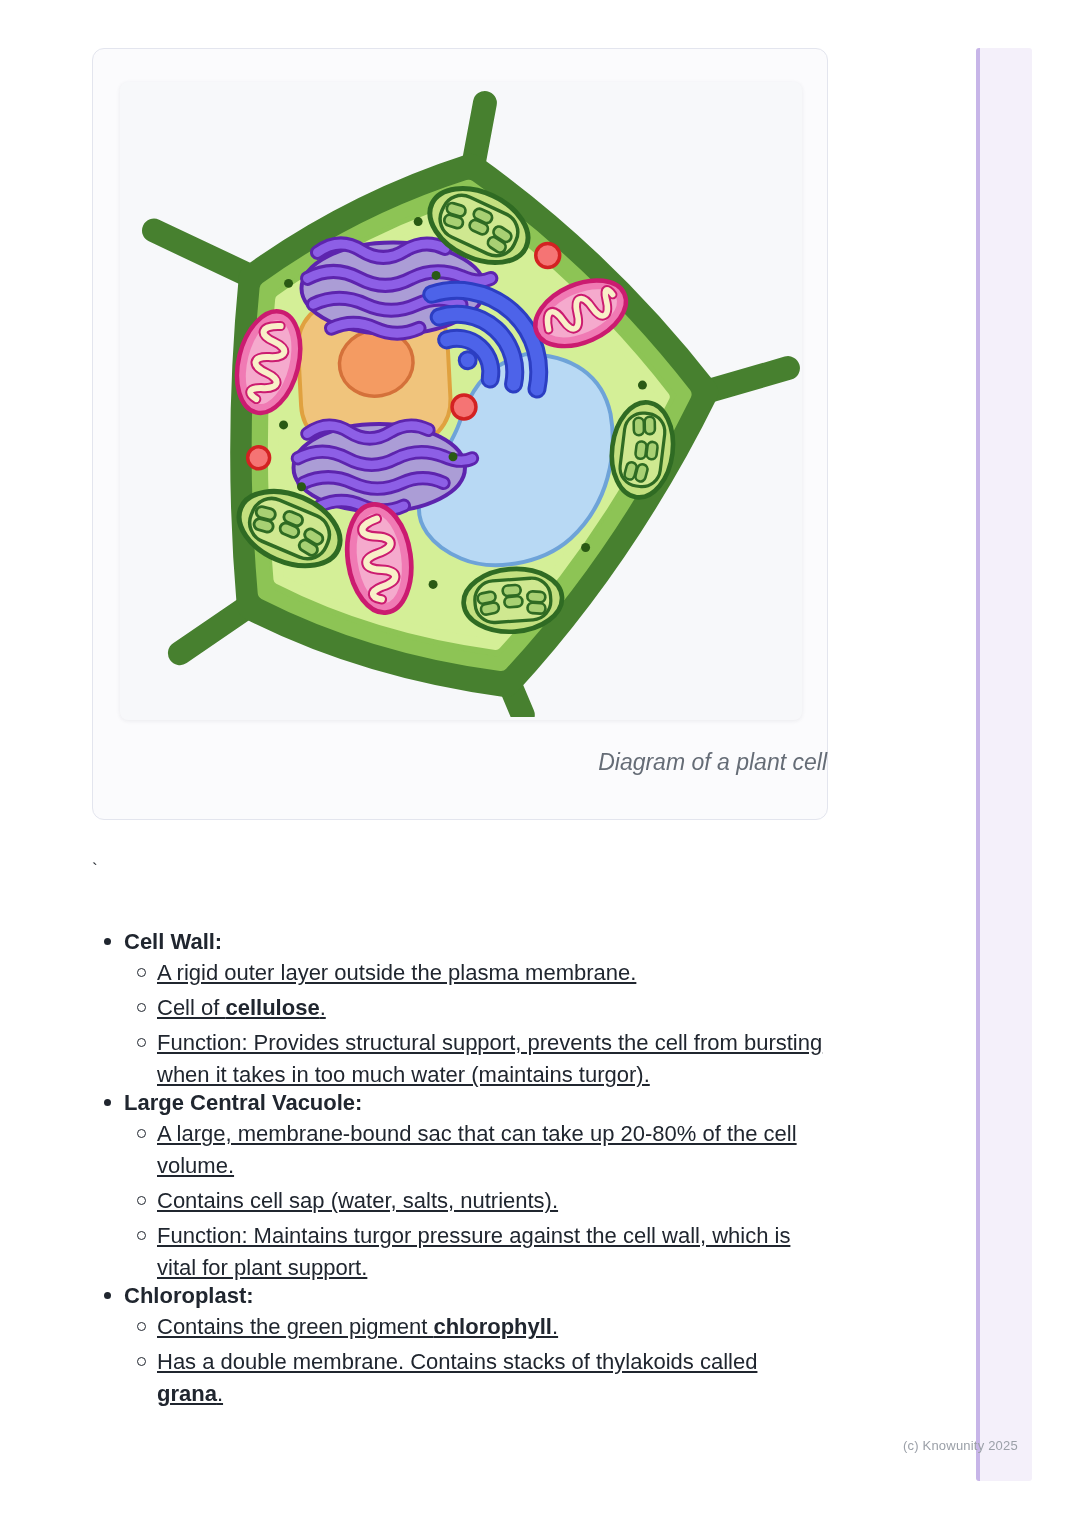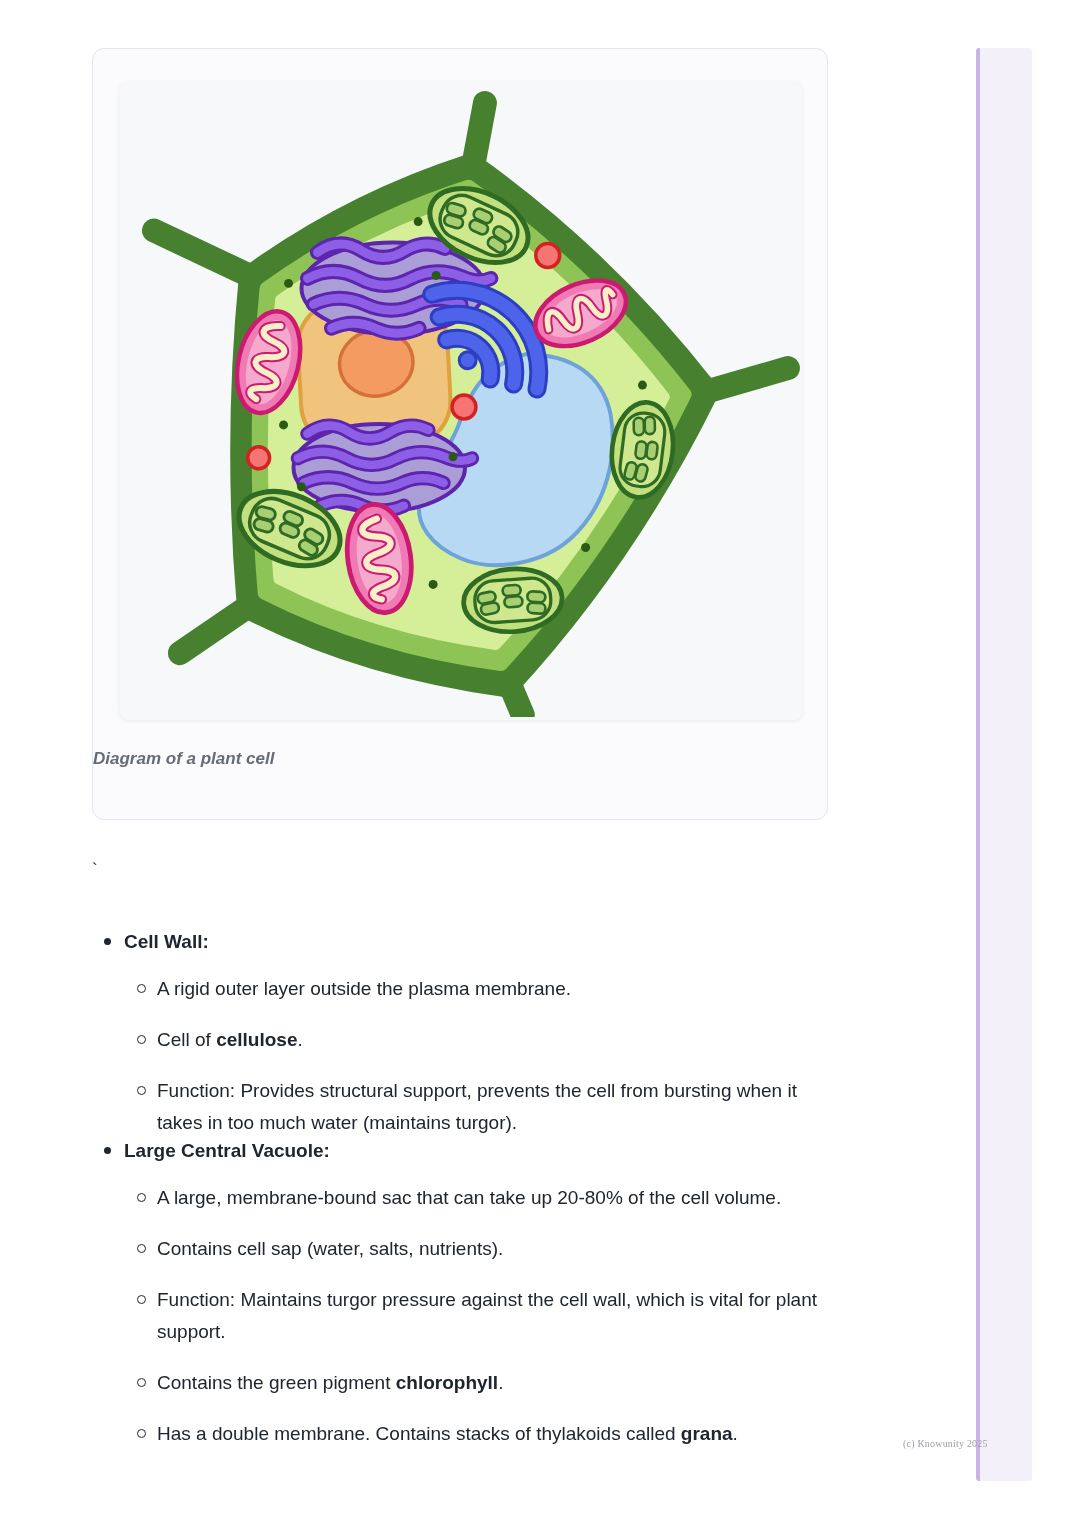--- a/index.html
+++ b/index.html
@@ -14,52 +14,52 @@
     background:#fbfbfd;border:1px solid #e3e5ee;border-radius:12px;
     box-sizing:border-box;
   }
   .figure-panel{
     position:absolute;left:27px;top:33px;width:682px;height:638px;
     background:#f7f8fa;border-radius:8px;box-shadow:0 1px 4px rgba(40,40,60,.08);
     overflow:hidden;
   }
   .figure-panel svg{display:block;margin:1px;}
   .figure-caption{
-    position:absolute;left:0;right:0;top:700px;text-align:left;
-    font-style:italic;font-size:17px;color:#656c76;font-weight:bold;
+    position:absolute;left:0;right:0;top:700px;text-align:right;
+    font-style:italic;font-size:23px;color:#656c76;
   }
   
   .stray-char{position:absolute;left:92px;top:860px;font-size:17px;color:#2a2f36;}
   
   .notes{
     position:absolute;left:92px;top:930px;width:744px;
-    color:#20262f;font-size:19px;
+    color:#20262f;font-size:22px;
   }
   .li{position:relative;}
   .l1{padding-left:32px;font-weight:700;line-height:24px;}
   .l1:first-child{margin-top:0;}
   .l1::before{
     content:'';position:absolute;left:12px;top:8px;width:7px;height:7px;
     border-radius:50%;background:#20262f;
   }
-  .l2{margin-top:19px;padding-left:65px;line-height:32px;max-width:735px;box-sizing:border-box;}
+  .l2{margin-top:3px;padding-left:65px;line-height:32px;max-width:735px;box-sizing:border-box;text-decoration:underline;}
   .l2::before{
     content:'';position:absolute;left:45px;top:11px;width:7px;height:7px;
     border-radius:50%;border:1.8px solid #20262f;background:transparent;
   }
   .bold{font-weight:700;}
   
   .scrollbar-track{
     position:absolute;left:976px;top:48px;width:56px;height:1433px;
     background:#f4f0fa;border-left:4px solid #c7b5e8;box-sizing:border-box;
     border-radius:3px;z-index:1;
   }
   .watermark{
-    position:absolute;left:903px;top:1438px;font-size:10px;color:#9ba0a8;
-    z-index:5;letter-spacing:.2px;font-family:Liberation Serif, serif;
+    position:absolute;left:903px;top:1438px;font-size:13px;color:#9ba0a8;
+    z-index:5;letter-spacing:.2px;
   }
 </style>
 </head>
 <body>
 
 <div class="figure-card">
   <div class="figure-panel">
     <svg viewBox="0 0 680 636" width="680" height="634">
       <defs>
         <path id="cellshape" d="M350,86 Q232,124 132,196 Q116,360 130,524 Q244,582 385,601 Q502,474 583,310 Q482,180 350,86 Z"></path>
@@ -186,18 +186,19 @@
 
 <div class="notes">
     <div class="li l1">Cell Wall:</div>
     <div class="li l2"><span>A rigid outer layer outside the plasma membrane.</span></div>
     <div class="li l2"><span>Cell of </span><span class="bold">cellulose</span><span>.</span></div>
     <div class="li l2"><span>Function: Provides structural support, prevents the cell from bursting when it takes in too much water (maintains turgor).</span></div>
     <div class="li l1">Large Central Vacuole:</div>
     <div class="li l2"><span>A large, membrane-bound sac that can take up 20-80% of the cell volume.</span></div>
     <div class="li l2"><span>Contains cell sap (water, salts, nutrients).</span></div>
     <div class="li l2"><span>Function: Maintains turgor pressure against the cell wall, which is vital for plant support.</span></div>
+    <div class="li l1">Chloroplast:</div>
     <div class="li l2"><span>Contains the green pigment </span><span class="bold">chlorophyll</span><span>.</span></div>
     <div class="li l2"><span>Has a double membrane. Contains stacks of thylakoids called </span><span class="bold">grana</span><span>.</span></div>
   </div>
 
 <div class="scrollbar-track"></div>
 <div class="watermark">(c) Knowunity 2025</div>
 
 </body></html>

